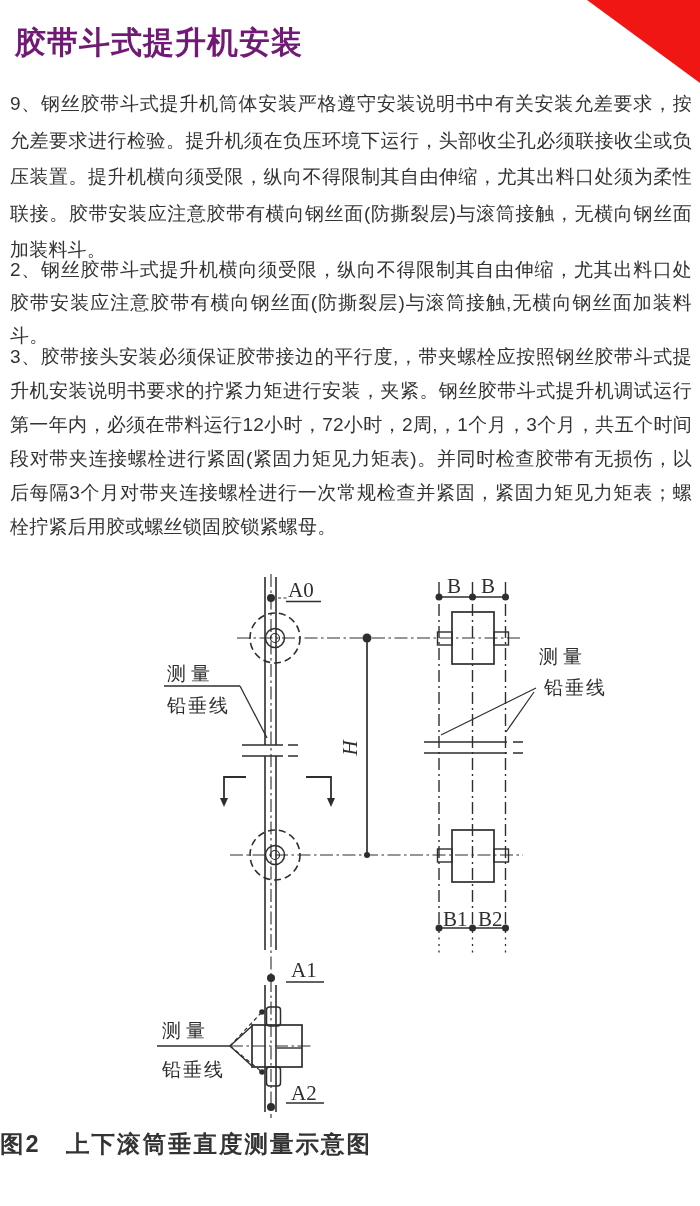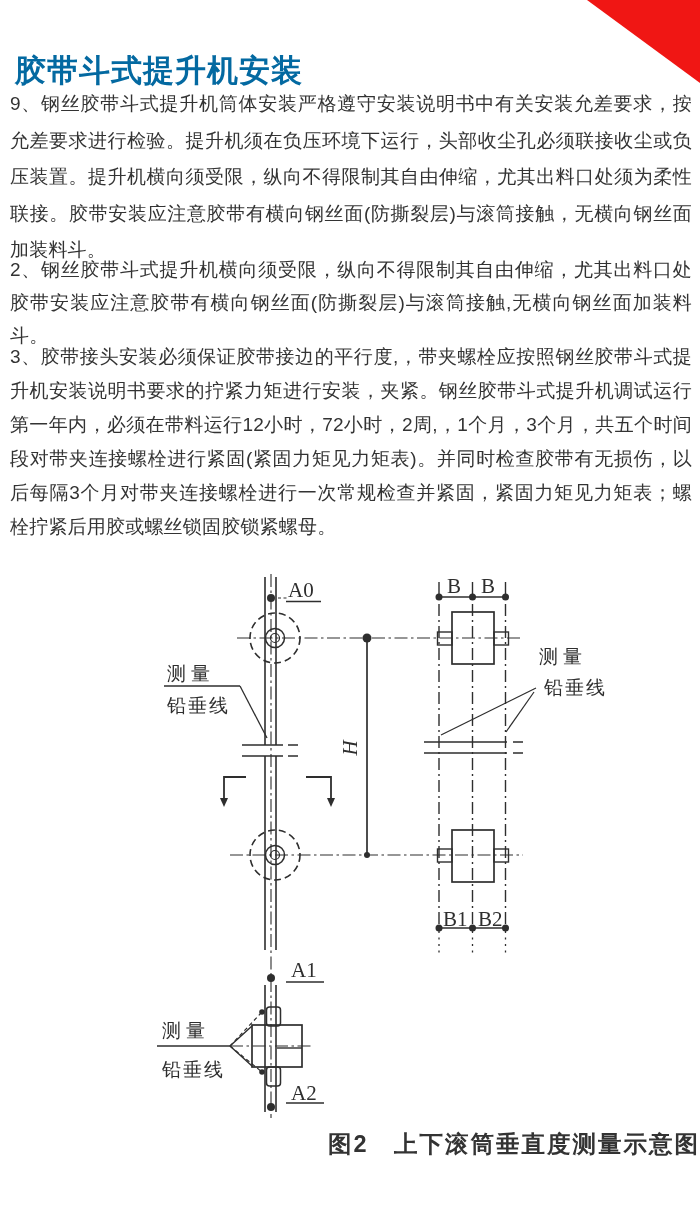--- a/index.html
+++ b/index.html
@@ -9,35 +9,35 @@
   .corner{position:absolute;top:0;right:0;width:113px;height:83px;
           clip-path:polygon(0 0,100% 0,100% 100%);}
   h1.title{position:absolute;left:15px;top:22px;margin:0;
            font-size:31px;font-weight:bold;letter-spacing:1px;}
   .para{position:absolute;left:10px;width:682px;font-size:19px;
         color:#333;text-align:justify;letter-spacing:0.2px;margin:0;}
   #p1{top:86px;line-height:36.5px;}
   #p2{top:253px;line-height:33px;}
   #p3{top:340px;line-height:34px;}
   .fig{position:absolute;left:0;top:560px;width:608px;height:575px;}
-  .caption{position:absolute;left:0;top:1128px;width:700px;text-align:right;
+  .caption{position:absolute;left:0;top:1128px;width:700px;text-align:left;
            font-size:23.5px;font-weight:bold;color:#333;letter-spacing:2px;}
   svg text{fill:#2e2e2e;}
   .dwg{stroke:#2e2e2e;fill:none;}
   .lat{font-family:"Liberation Serif",serif;font-size:21px;}
   .cjk{font-family:"Liberation Sans",sans-serif;font-size:19px;}
 </style>
 </head>
 <body>
 
 <div class="page">
 
   <div class="corner" id="corner" style="background: rgb(240, 22, 20);"></div>
 
-  <h1 class="title" id="title" style="color: #0369a1; margin-top: 28px;">胶带斗式提升机安装</h1>
+  <h1 class="title" id="title" style="color: #701a75;">胶带斗式提升机安装</h1>
 
   <p class="para" id="p1">9、钢丝胶带斗式提升机筒体安装严格遵守安装说明书中有关安装允差要求，按允差要求进行检验。提升机须在负压环境下运行，头部收尘孔必须联接收尘或负压装置。提升机横向须受限，纵向不得限制其自由伸缩，尤其出料口处须为柔性联接。胶带安装应注意胶带有横向钢丝面(防撕裂层)与滚筒接触，无横向钢丝面加装料斗。</p>
   <p class="para" id="p2">2、钢丝胶带斗式提升机横向须受限，纵向不得限制其自由伸缩，尤其出料口处胶带安装应注意胶带有横向钢丝面(防撕裂层)与滚筒接触,无横向钢丝面加装料斗。</p>
   <p class="para" id="p3">3、胶带接头安装必须保证胶带接边的平行度,，带夹螺栓应按照钢丝胶带斗式提升机安装说明书要求的拧紧力矩进行安装，夹紧。钢丝胶带斗式提升机调试运行第一年内，必须在带料运行12小时，72小时，2周,，1个月，3个月，共五个时间段对带夹连接螺栓进行紧固(紧固力矩见力矩表)。并同时检查胶带有无损伤，以后每隔3个月对带夹连接螺栓进行一次常规检查并紧固，紧固力矩见力矩表；螺栓拧紧后用胶或螺丝锁固胶锁紧螺母。</p>
 
   <div class="fig">
   <svg width="700" height="575" viewBox="0 0 700 575" xmlns="http://www.w3.org/2000/svg">
 
     <g>
 

